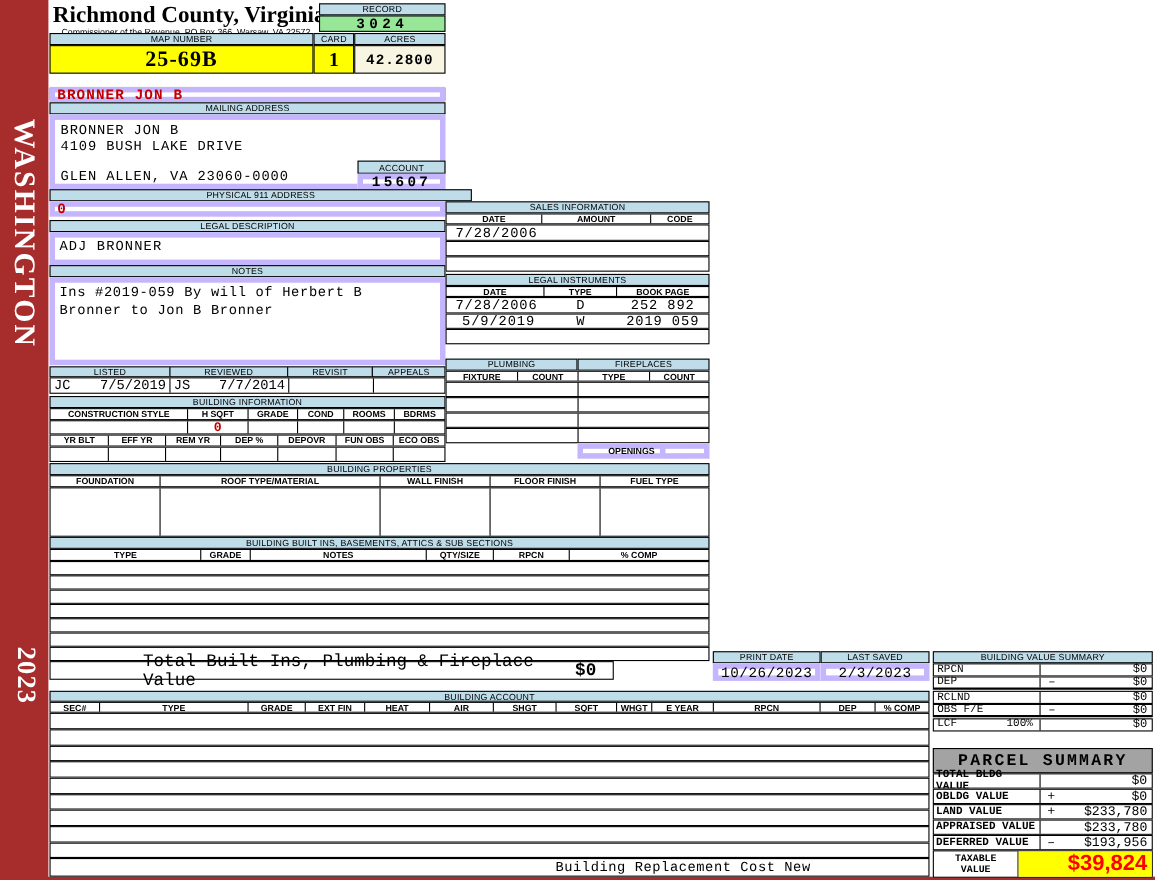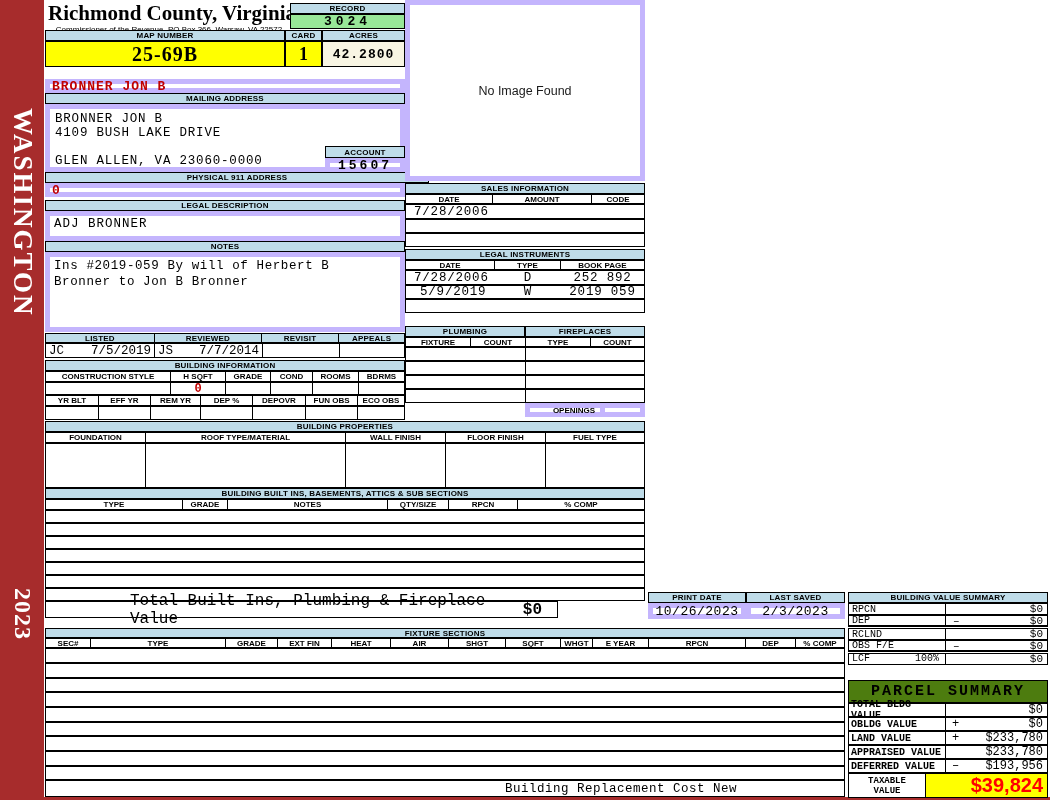--- a/index.html
+++ b/index.html
@@ -1,20 +1,20 @@
 <!DOCTYPE html>
 <html><head>
 <meta charset="utf-8">
 <style>
   html,body{margin:0;padding:0;background:#fff;}
   .canvas{position:relative;width:1050px;height:800px;background:#ffffff;overflow:hidden;
           font-family:"Liberation Sans",sans-serif;color:#000;}
   .abs{position:absolute;box-sizing:border-box;}
   .bar{background:#BFDCE9;border:1px solid #000;display:flex;align-items:center;justify-content:center;
-       font-size:8px;font-weight:bold;letter-spacing:.2px;white-space:nowrap;}
+       font-size:8px;font-weight:normal;letter-spacing:.2px;white-space:nowrap;}
   .bx{background:#fff;border:5px solid #c4b5fd;}
   .m{font-family:"Liberation Mono","DejaVu Sans Mono",monospace;}
   .fx{display:flex;}
   .hrow{background:#fff;border:1px solid #000;display:flex;}
   .hc{border-right:1px solid #000;display:flex;align-items:center;justify-content:center;
       font-size:8px;font-weight:bold;box-sizing:border-box;white-space:nowrap;overflow:hidden;}
   .hc:last-child{border-right:none;}
   .vc{border-right:1px solid #000;box-sizing:border-box;display:flex;align-items:center;}
   .vc:last-child{border-right:none;}
   .tint{background:#F3F5FA;}
@@ -119,21 +119,20 @@
   <div class="abs hrow" style="left:45px;top:406px;width:360px;height:14px;">
     <div class="vc" style="width:53px;"></div>
     <div class="vc" style="width:52px;"></div>
     <div class="vc" style="width:50px;"></div>
     <div class="vc" style="width:52px;"></div>
     <div class="vc" style="width:53px;"></div>
     <div class="vc" style="width:52px;"></div>
     <div class="vc" style="width:44px;"></div>
   </div>
 
-  <div class="abs bx" style="left:405px;top:0;width:240px;height:181px;display:flex;align-items:center;justify-content:center;font-size:12.5px;color:#1a1a1a;">No Image Found</div>
 
   <div class="abs bar" style="left:405px;top:183px;width:240px;height:11px;">SALES INFORMATION</div>
   <div class="abs hrow" style="left:405px;top:194px;width:240px;height:10px;">
     <div class="hc" style="width:87px;">DATE</div>
     <div class="hc" style="width:99px;">AMOUNT</div>
     <div class="hc" style="width:52px;">CODE</div>
   </div>
   <div class="abs rowbx m" style="left:405px;top:204px;width:240px;height:15px;font-size:12.5px;letter-spacing:.8px;display:flex;align-items:center;padding-left:8px;">
     <span>7/28/2006</span>
   </div>
@@ -260,21 +259,21 @@
     <div class="vc" style="width:97px;justify-content:space-between;padding:0 6px 0 3px;align-items:flex-end;">
       <span>LCF</span>
         <span>100%</span>
     </div>
     <div class="vc" style="width:101px;justify-content:space-between;padding:0 4px 0 7px;font-size:11px;">
       <span></span>
         <span>$0</span>
     </div>
   </div>
 
-  <div class="abs bar" style="left:45px;top:628px;width:800px;height:10px;">FIXTURE SECTIONS</div>
+  <div class="abs bar" style="left:45px;top:628px;width:800px;height:10px;">BUILDING ACCOUNT</div>
   <div class="abs hrow" style="left:45px;top:638px;width:800px;height:10px;">
     <div class="hc" style="width:45px;">SEC#</div>
     <div class="hc" style="width:135px;">TYPE</div>
     <div class="hc" style="width:52px;">GRADE</div>
     <div class="hc" style="width:54px;">EXT FIN</div>
     <div class="hc" style="width:59px;">HEAT</div>
     <div class="hc" style="width:58px;">AIR</div>
     <div class="hc" style="width:57px;">SHGT</div>
     <div class="hc" style="width:55px;">SQFT</div>
     <div class="hc" style="width:32px;">WHGT</div>
@@ -290,21 +289,21 @@
   <div class="abs rowbx tint" style="left:45px;top:707px;width:800px;height:15px;"></div>
   <div class="abs rowbx" style="left:45px;top:722px;width:800px;height:14px;"></div>
   <div class="abs rowbx tint" style="left:45px;top:736px;width:800px;height:15px;"></div>
   <div class="abs rowbx" style="left:45px;top:751px;width:800px;height:15px;"></div>
   <div class="abs rowbx tint" style="left:45px;top:766px;width:800px;height:14px;"></div>
 
   <div class="abs rowbx" style="left:45px;top:780px;width:800px;height:17px;">
     <span class="abs m" style="left:430px;top:1px;width:290px;text-align:center;font-size:12.5px;letter-spacing:.5px;">Building Replacement Cost New</span>
   </div>
 
-  <div class="abs m" style="left:848px;top:680px;width:200px;height:23px;background:#4d7c0f;border:1px solid #000;display:flex;align-items:center;justify-content:center;font-size:15px;font-weight:bold;letter-spacing:2px;">PARCEL SUMMARY</div>
+  <div class="abs m" style="left:848px;top:680px;width:200px;height:23px;background:#a3a3a3;border:1px solid #000;display:flex;align-items:center;justify-content:center;font-size:15px;font-weight:bold;letter-spacing:2px;">PARCEL SUMMARY</div>
   <div class="abs hrow m" style="left:848px;top:703px;width:200px;height:14px;">
     <div class="vc" style="width:97px;padding-left:2px;font-size:10px;font-weight:bold;">TOTAL BLDG VALUE</div>
     <div class="vc" style="width:101px;justify-content:space-between;padding:0 4px 0 6px;font-size:12px;">
       <span></span>
         <span>$0</span>
     </div>
   </div>
   <div class="abs hrow m" style="left:848px;top:717px;width:200px;height:14px;">
     <div class="vc" style="width:97px;padding-left:2px;font-size:10px;font-weight:bold;">OBLDG VALUE</div>
     <div class="vc" style="width:101px;justify-content:space-between;padding:0 4px 0 6px;font-size:12px;">

